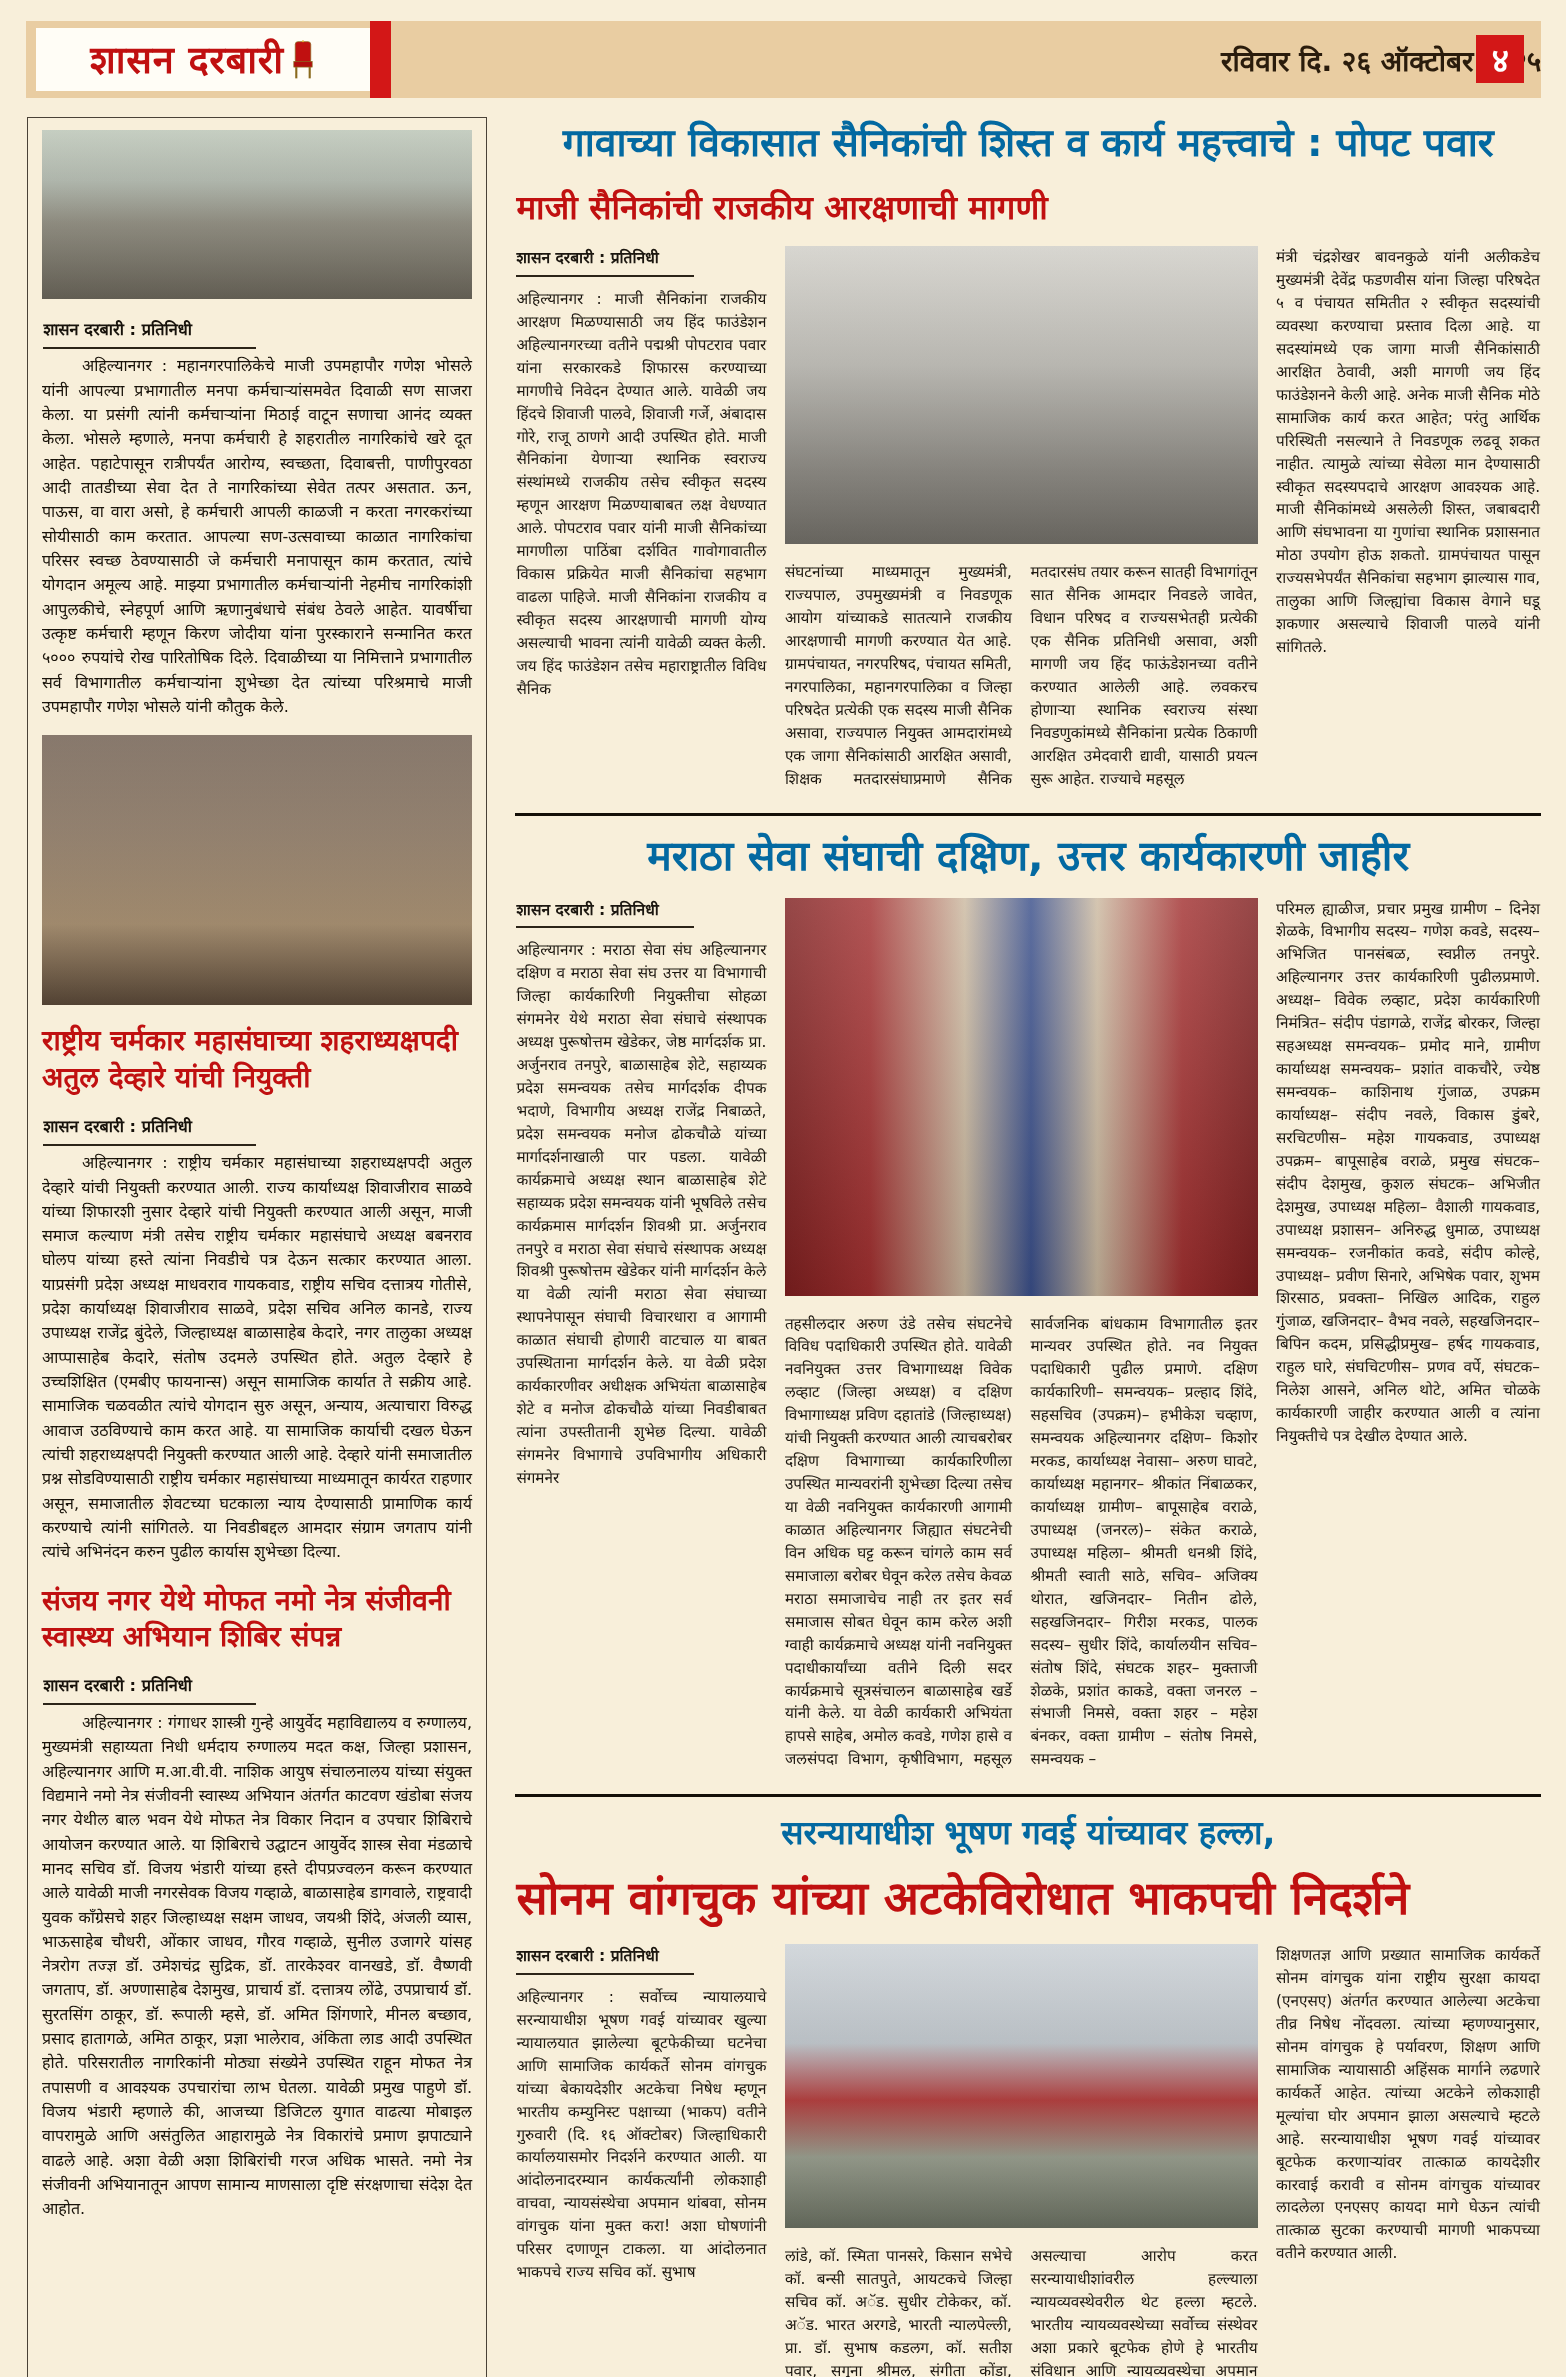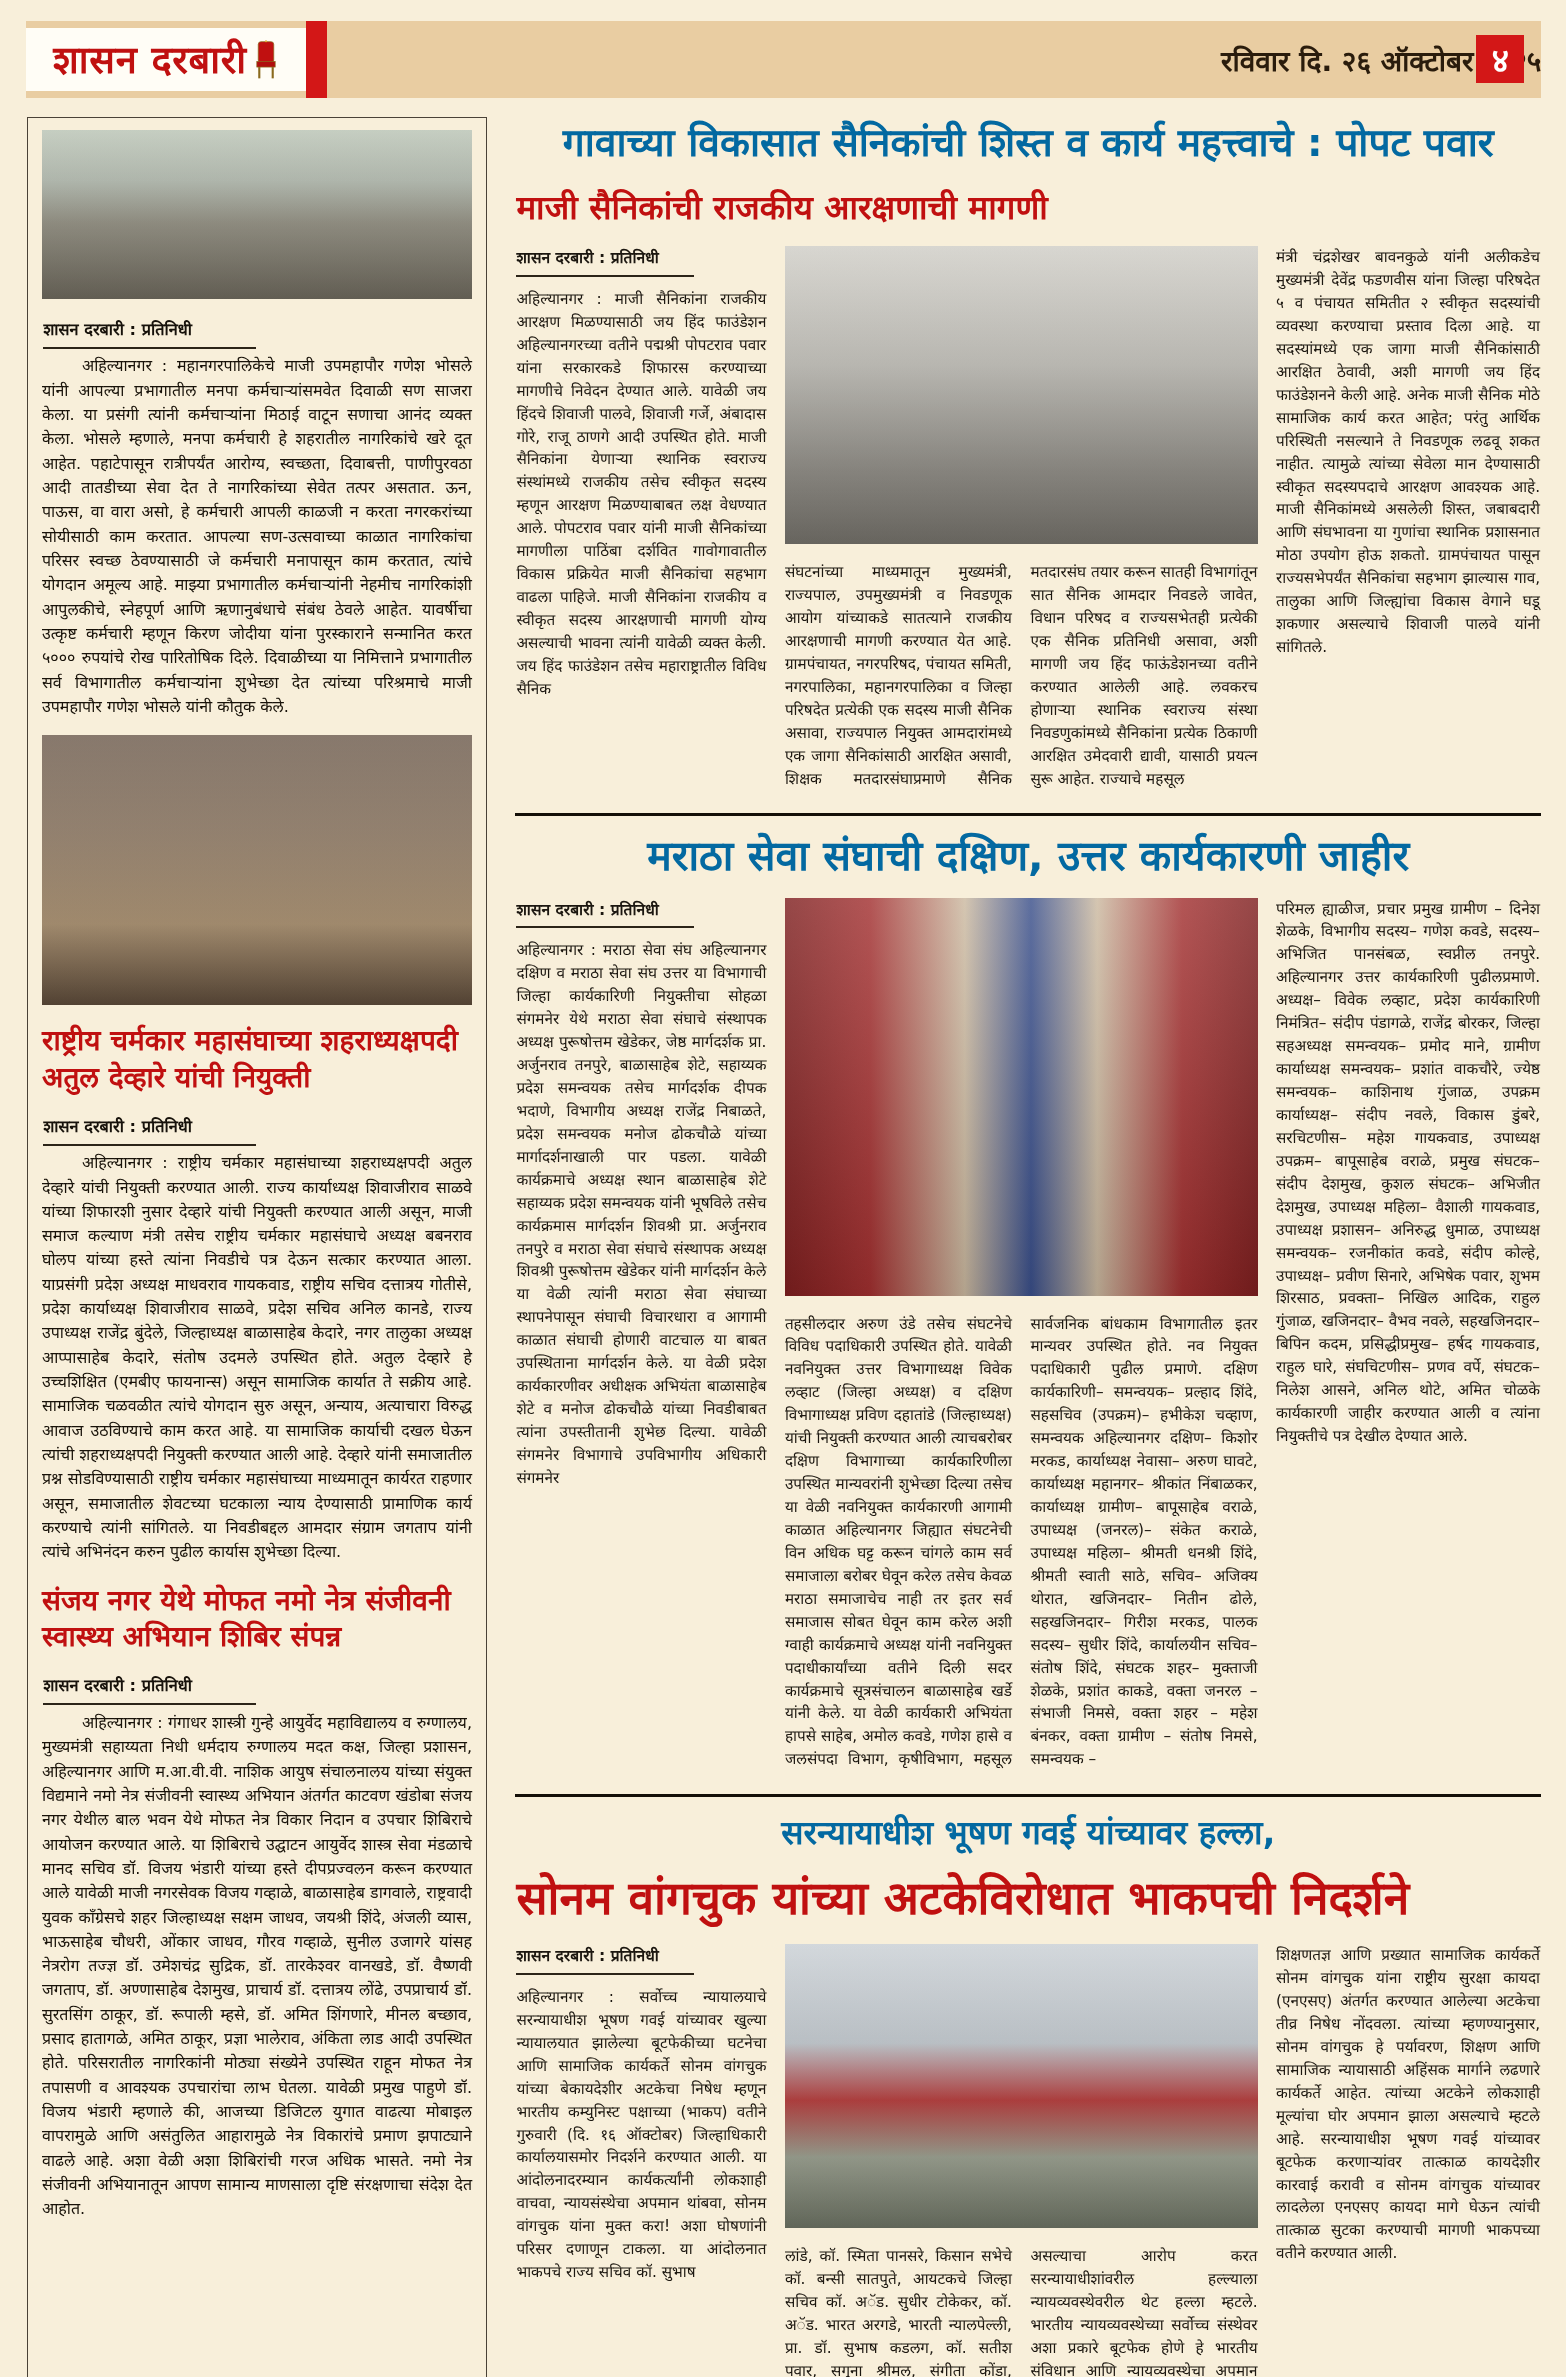--- a/index.html
+++ b/index.html
@@ -6,21 +6,21 @@
   html,body { width:1567px; }
   body {
     font-family:"DejaVu Sans", sans-serif;
     background:#f8efda;
     color:#1c1710;
   }
   .page { width:1567px; height:2377px; overflow:hidden; position:relative; background:#f8efda; }
 
   
   .masthead { margin:21px 25.6px 0 25.6px; height:77px; background:#e9cda2; display:flex; align-items:center; position:relative; }
-  .logo-box { background:#fffdf6; height:63px; width:280px; display:flex; align-items:center; justify-content:center; gap:7px; }
+  .logo-box { margin-left:10px; background:#fffdf6; height:63px; width:334px; display:flex; align-items:center; justify-content:center; gap:7px; }
   .logo-text { color:#c01010; font-weight:bold; font-size:38px; line-height:1; letter-spacing:0.7px; }
   .logo-stripe { width:21px; height:77px; background:#d31717; margin-left:0; }
   .chair-icon { width:24px; height:40px; display:inline-block; }
   .date-line { position:absolute; left:0; right:0; text-align:right; font-size:28px; font-weight:bold; color:#2a1c0c; }
   .pagenum-box { position:absolute; right:17px; top:14px; width:48px; height:48px; background:#d31717; color:#fff; font-size:33px; font-weight:bold; display:flex; align-items:center; justify-content:center; }
 
   
   .content { display:flex; gap:28px; padding:18.5px 25.6px 21px 27px; }
   .leftcol { width:460px; flex:0 0 460px; border:1.4px solid #4a4237; padding:12.8px 14px 17px 14px; display:flex; flex-direction:column; }
   .rightcol { flex:1; display:flex; flex-direction:column; }

